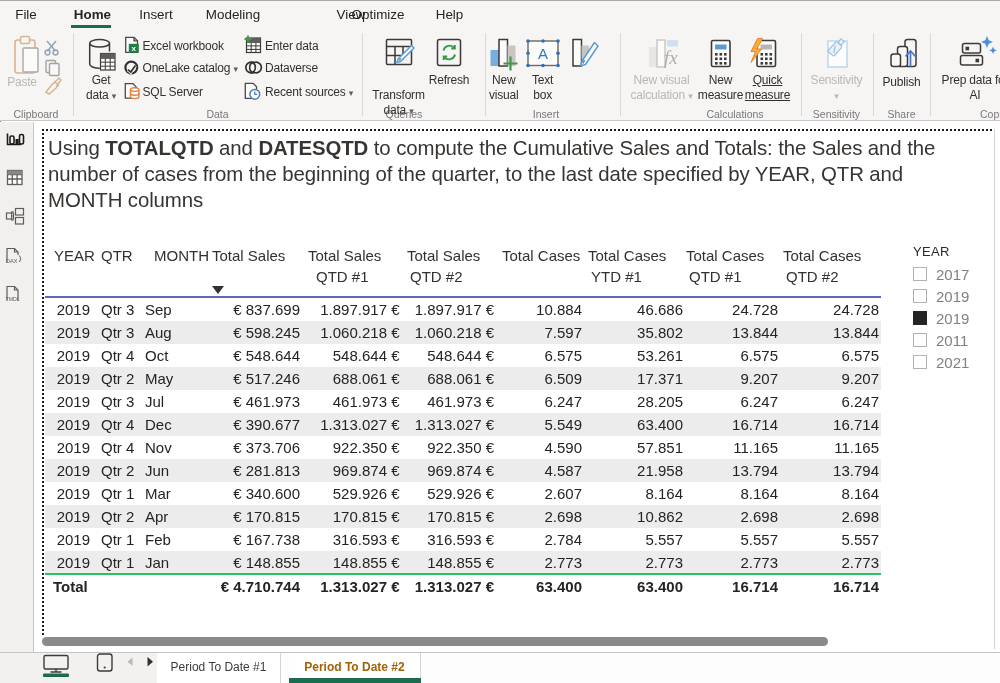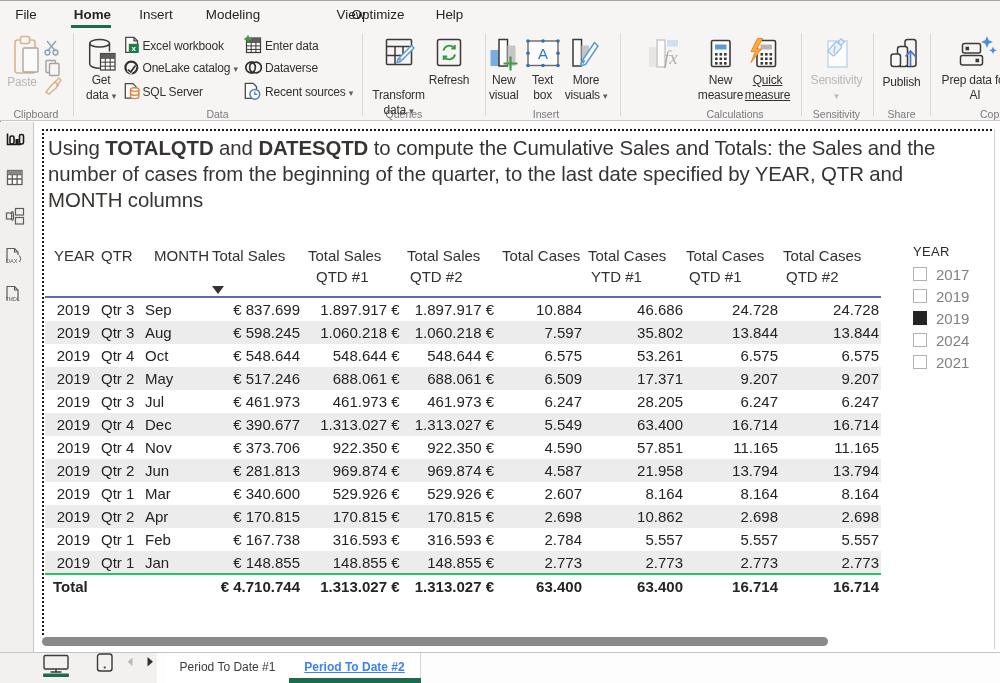--- a/index.html
+++ b/index.html
@@ -46,21 +46,21 @@
 #slicer { position:absolute; left:913px; top:243.5px; width:80px; }
 #slicer .lab { font-size:13px; line-height:15px; color:#2b2a29; margin-top:0.5px; margin-bottom:4.5px; letter-spacing:0.3px; }
 #slicer .it { position:relative; height:22px; }
 #slicer .cb { position:absolute; left:0; top:3.5px; width:14px; height:14px; border:1px solid #b3b1af; background:#fff; }
 #slicer .cb.on { background:#252423; border-color:#252423; }
 #slicer .tx { position:absolute; left:23px; top:0; font-size:15px; line-height:21px; color:#808080; }
 
 #bottom { position:absolute; left:0px; top:652px; width:1000px; height:31px; background:#fdfdfd; border-top:1px solid #c6c4c2; }
 #bb-icons { position:absolute; left:0px; top:0; width:157px; height:31px; background:#f2f1f0; }
 .tab { position:absolute; top:0; height:31px; background:#fff; font-size:12px; line-height:28px; text-align:center; color:#3b3a39; border-right:1px solid #d8d6d4; }
-#tab2 { font-weight:700; color:#3b82f6;text-decoration:underline; }
+#tab2 { font-weight:700; color:#a16207; }
 #tab2green { position:absolute; left:289px; top:678px; width:132px; height:5px; background:#1C6B4E; }
 </style>
 </head>
 <body>
 <div id="win"></div>
 <div id="menubar">
   <div class="mi" style="left:11px;width:30px;">File</div>
   <div class="mi home" style="left:71px;width:40px;text-align:right;">Home</div>
   <div class="mi" style="left:136px;width:40px;">Insert</div>
   <div class="mi" style="left:200px;width:66px;">Modeling</div>
@@ -89,21 +89,21 @@
   <div class="smalltext" style="left:142.5px;top:10px;">Excel workbook</div>
   <div class="smalltext" style="left:142.5px;top:32px;">OneLake catalog <span class="chev">▾</span></div>
   <div class="smalltext" style="left:142.5px;top:56px;">SQL Server</div>
   <div class="smalltext" style="left:265px;top:10px;">Enter data</div>
   <div class="smalltext" style="left:265px;top:32px;">Dataverse</div>
   <div class="smalltext" style="left:265px;top:56px;">Recent sources <span class="chev">▾</span></div>
   <div class="biglabel" style="left:353.5px;top:60px;">Transform<br>data <span class="chev">▾</span></div>
   <div class="biglabel" style="left:404px;top:45px;">Refresh</div>
   <div class="biglabel" style="left:458.8px;top:45px;">New<br>visual</div>
   <div class="biglabel" style="left:497.6px;top:45px;">Text<br>box</div>
-  <div class="biglabel" style="left:541px;top:45px;">More<br>visuals <span class="chev">▾</span></div>
+  <div class="biglabel dis" style="left:616.5px;top:45px;">New visual<br>calculation <span class="chev" style="color:#b9b7b5">▾</span></div>
   <div class="biglabel" style="left:675.5px;top:45px;">New<br>measure</div>
   <div class="biglabel" style="left:722.5px;top:45px;text-decoration:underline;">Quick<br>measure</div>
   <div class="biglabel dis" style="left:791.5px;top:45px;">Sensitivity<br><span class="chev" style="color:#b9b7b5">▾</span></div>
   <div class="biglabel" style="left:856.5px;top:47px;">Publish</div>
   <div class="biglabel" style="left:920px;top:45px;width:110px;">Prep data for<br>AI</div>
   <svg width="1000" height="93" viewBox="0 0 1000 93" style="left:0;top:0;">
 
     <g>
       <rect x="15" y="12" width="20" height="33" rx="2.5" fill="none" stroke="#d9b48f" stroke-width="1.6"></rect>
       <rect x="20.5" y="8.5" width="9" height="7" rx="1.5" fill="#f8f7f6" stroke="#d9b48f" stroke-width="1.6"></rect>
@@ -530,35 +530,35 @@
   <div class="it">
       <div class="cb"></div>
       <div class="tx">2019</div>
     </div>
   <div class="it">
       <div class="cb on"></div>
       <div class="tx">2019</div>
     </div>
   <div class="it">
       <div class="cb"></div>
-      <div class="tx">2024</div>
+      <div class="tx">2011</div>
     </div>
   <div class="it">
       <div class="cb"></div>
       <div class="tx">2021</div>
     </div>
 </div>
 <div id="bottom">
   <div id="bb-icons">
     <svg width="157" height="31" viewBox="0 0 157 31" style="left:0;top:0;">
       <rect x="44" y="2.5" width="24" height="13.5" rx="1.5" fill="none" stroke="#3b3a39" stroke-width="1.4"></rect>
       <path d="M56 16 v3 M50.5 19 h11" stroke="#3b3a39" stroke-width="1.4" fill="none"></path>
       <rect x="43" y="20.5" width="26" height="3.5" rx="1" fill="#1C6B4E"></rect>
       <rect x="97.5" y="1" width="14.5" height="17" rx="2.5" fill="none" stroke="#3b3a39" stroke-width="1.4"></rect>
       <circle cx="104.7" cy="14.5" r="1.1" fill="#3b3a39"></circle>
       <path d="M132.5 4.5 L127.5 8.7 L132.5 12.9 Z" fill="#bbb9b7"></path>
       <path d="M147.5 4 L153 8.7 L147.5 13.4 Z" fill="#323130"></path>
     </svg>
   </div>
-  <div class="tab" id="tab1" style="left:166px;width:124px;">Period To Date #1</div>
+  <div class="tab" id="tab1" style="left:157px;width:124px;">Period To Date #1</div>
   <div class="tab" id="tab2" style="left:289px;width:132px;">Period To Date #2</div>
 </div>
 <div id="tab2green"></div>
 
 </body></html>

